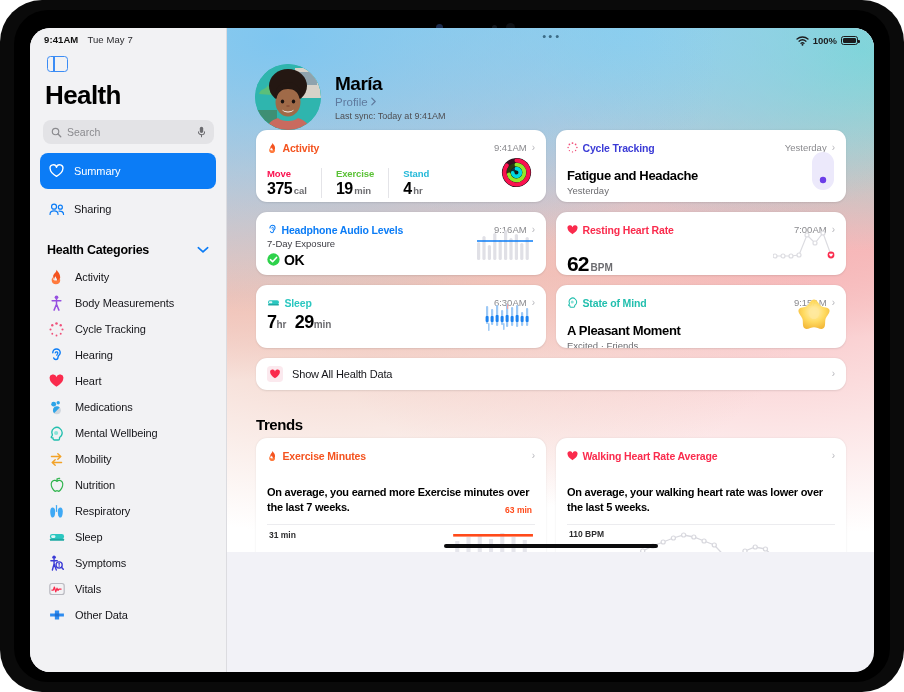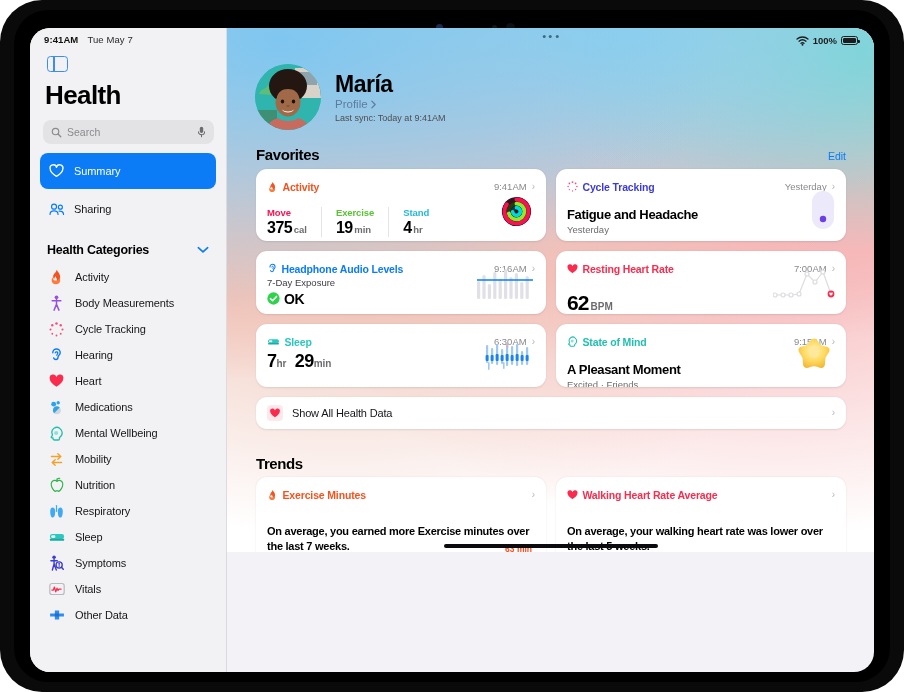--- a/index.html
+++ b/index.html
@@ -156,21 +156,21 @@
   .profile {
     display: flex; align-items: center; gap: 14px;
     padding: 14px 0 0 28px;
   }
   .avatar {
     width: 66px; height: 66px; border-radius: 50%;
     overflow: hidden; flex: 0 0 66px;
     background: #2fb5ae;
     position: relative;
   }
-  .pname { font-size: 23px; font-weight: 700; color: #000; letter-spacing: -0.5px; line-height: 1.15; }
+  .pname { font-size: 19px; font-weight: 700; color: #000; letter-spacing: -0.5px; line-height: 1.15; }
   .plink { font-size: 11.5px; color: #5f7a9e; display:flex; align-items:center; gap:3px; margin-top:1px; cursor:pointer; }
   .psync { font-size: 9px; color: #4e4e52; margin-top: 3px; }
 
   .sec-hdr {
     display: flex; align-items: baseline; justify-content: space-between;
     padding: 16px 28px 6px 29px;
   }
   .sec-hdr .t { font-size: 15px; font-weight: 700; color: #000; letter-spacing: -0.4px; }
   .sec-hdr .a { font-size: 10.5px; color: #0b7cf6; cursor: pointer; }
 
@@ -522,24 +522,20 @@
               <div class="plink">
                 <span>Profile</span>
                 <svg width="5" height="9" viewBox="0 0 6 10">
                     <path d="M1 1l4 4-4 4" fill="none" stroke="#5f7a9e" stroke-width="1.5" stroke-linecap="round" stroke-linejoin="round"></path>
                   </svg>
               </div>
               <div class="psync">Last sync: Today at 9:41AM</div>
             </div>
           </div>
 
-          <div class="sec-hdr">
-            <span class="t">Favorites</span>
-            <span class="a">Edit</span>
-          </div>
 
           <div class="grid">
 
             <div class="card h72">
               <div class="card-top">
                 <div class="card-ttl" style="color:#F4531F;">
                   <span class="ic" style="width:11px;flex:0 0 11px;">
                     <svg width="9" height="12" viewBox="0 0 14 17">
                         <path d="M7 .6C7 4 3.4 4.4 3.4 8.2c0 1.2.5 2.2 1.3 2.9C4.4 9.8 5 8.4 6.3 7.6c-.2 2.1 1.3 2.4 1.3 4.1 0 .9-.5 1.6-1.2 2 2.6-.1 4.6-2.2 4.6-5C11 5 8.6 3 7 .6z" fill="#F4531F"></path>
                         <path d="M6.4 16.4c2.6 0 4.6-1.9 4.6-4.5 0-1-.3-1.9-.8-2.7-.5 2.1-2.2 3.2-3.9 3.2-2 0-3.3-1.2-3.3-3.1 0-.3 0-.6.1-.9-.8.9-1.3 2.1-1.3 3.5 0 2.6 2 4.5 4.6 4.5z" fill="#FF7A3D"></path>

